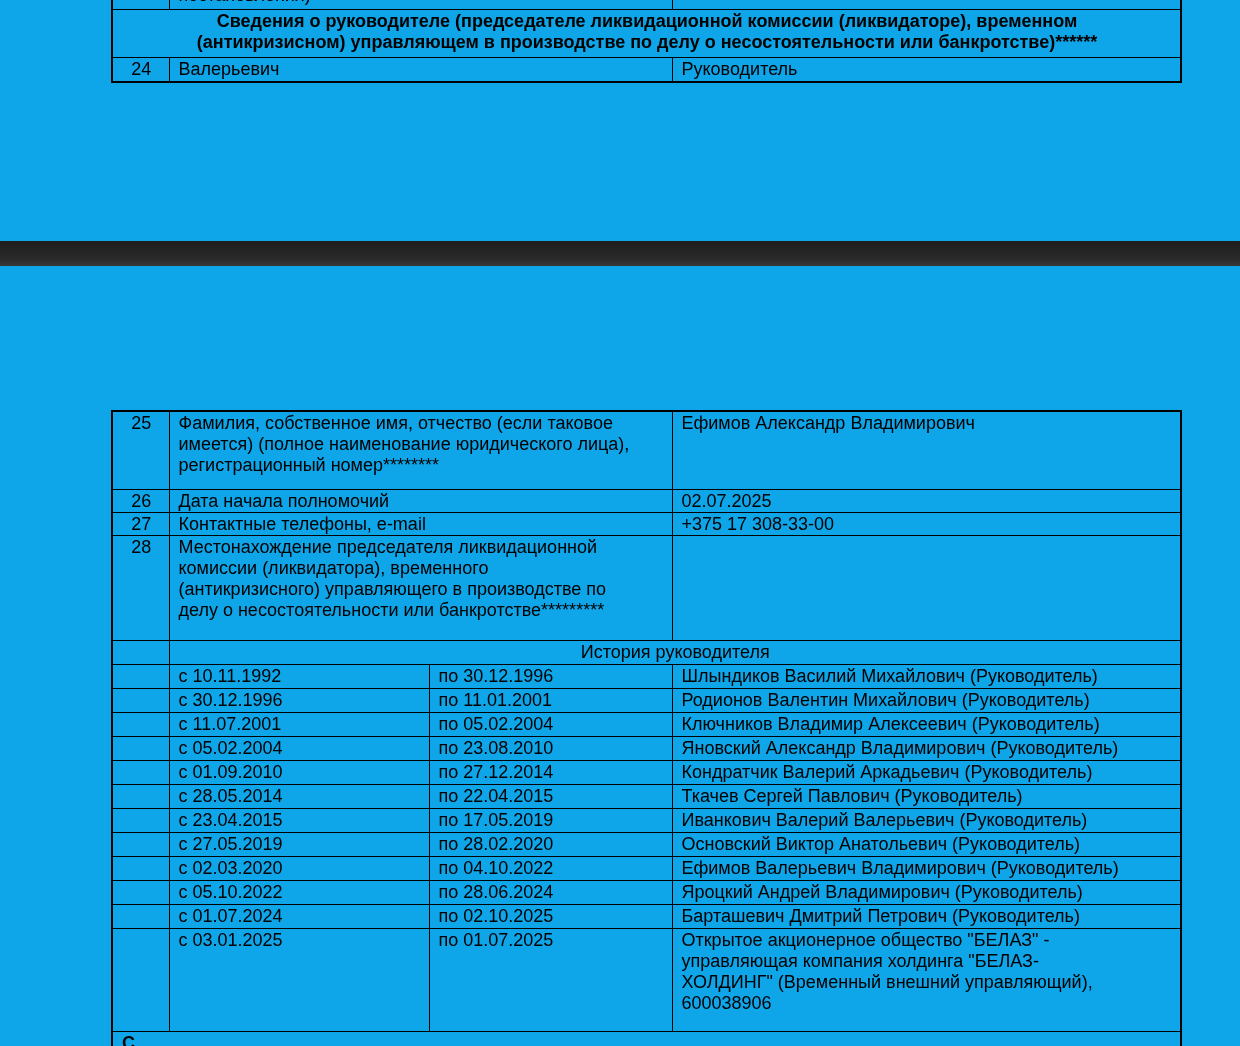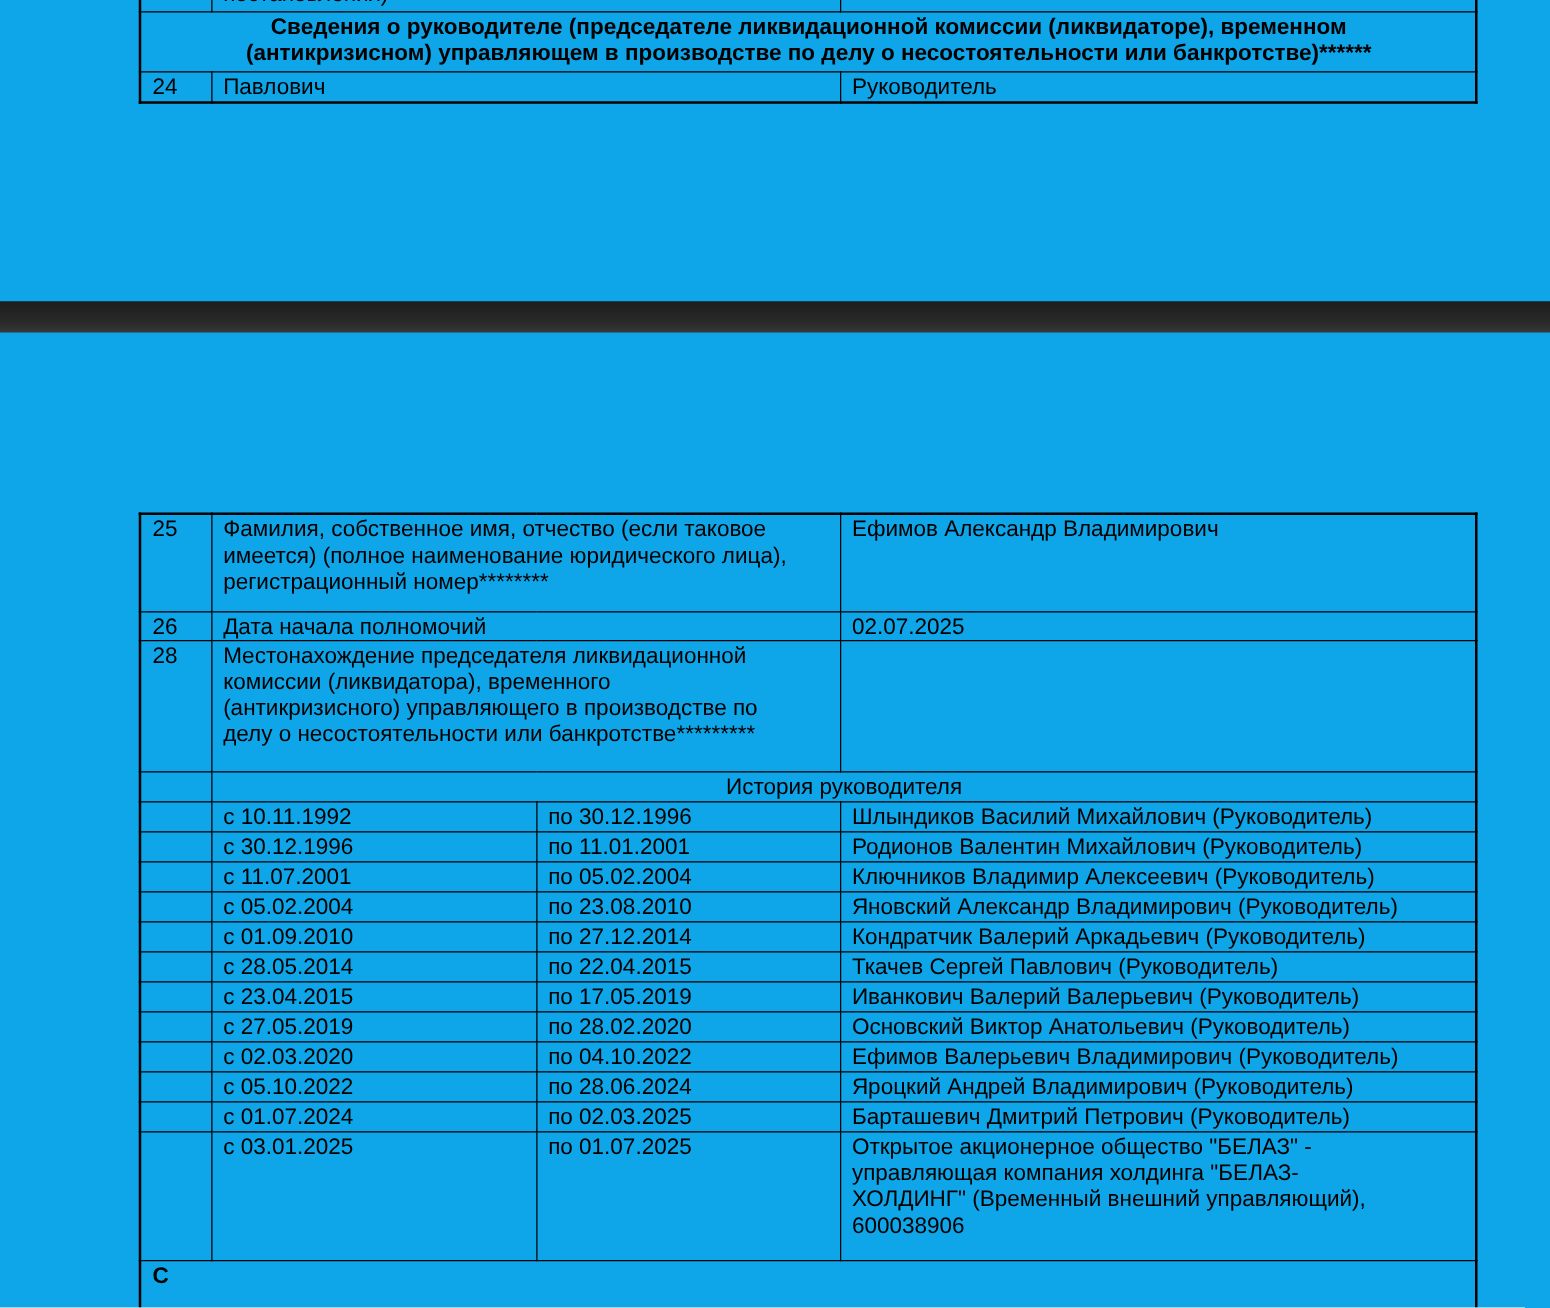--- a/index.html
+++ b/index.html
@@ -9,21 +9,21 @@
     font-family:Liberation Sans, sans-serif;
     font-size:18px;line-height:21px;
   }
   table.doc{border-collapse:collapse;table-layout:fixed;position:absolute;border:2px solid #000;}
   table.doc td{
     border:1px solid #000;vertical-align:top;
     padding:1px 8px 0 9px;overflow:hidden;white-space:pre-line;
   }
   .t1{left:111px;top:-18px;}
   .t2{left:111px;top:410px;}
-  td.num{padding:1px 2px 0 2px;margin-left:10px;}
+  td.num{text-align:center;padding:1px 2px 0 2px;margin-left:10px;}
   td.hdr{font-weight:bold;text-align:center;vertical-align:middle;padding:2px 10px;}
   td.clipbottom{vertical-align:bottom;padding-bottom:1px;}
   td.hist-title{text-align:center;}
   td.next-frag{font-weight:bold;border-top:2px solid #000;padding-left:307px;padding-top:8px;}
   .pagebreak-bar{
     position:absolute;left:0;top:241px;width:1240px;height:25px;
     background:linear-gradient(180deg,#1d1d1d 0%,#2a2a2a 70%,#383838 100%);
   }
 </style>
 </head>
@@ -42,21 +42,21 @@
       <td class="num"></td>
       <td class="clipbottom">постановления)</td>
       <td></td>
     </tr>
     <tr style="height:48px">
       <td class="hdr" colspan="3">Сведения о руководителе (председателе ликвидационной комиссии (ликвидаторе), временном
 (антикризисном) управляющем в производстве по делу о несостоятельности или банкротстве)******</td>
     </tr>
     <tr style="height:25px">
       <td class="num">24</td>
-      <td>Павлович</td>
+      <td>Валерьевич</td>
       <td>Руководитель</td>
     </tr>
   </tbody>
     </table>
 
   <div class="pagebreak-bar"></div>
 
   <table class="doc t2">
     <colgroup>
         <col style="width:57px">
@@ -70,20 +70,25 @@
       <td class="num">25</td>
       <td colspan="2">Фамилия, собственное имя, отчество (если таковое
 имеется) (полное наименование юридического лица),
 регистрационный номер********</td>
       <td>Ефимов Александр Владимирович</td>
     </tr>
     <tr style="height:23px">
       <td class="num">26</td>
       <td colspan="2">Дата начала полномочий</td>
       <td>02.07.2025</td>
+    </tr>
+    <tr style="height:23px">
+      <td class="num">27</td>
+      <td colspan="2">Контактные телефоны, e-mail</td>
+      <td>+375 17 308-33-00</td>
     </tr>
     <tr style="height:105px">
       <td class="num">28</td>
       <td colspan="2">Местонахождение председателя ликвидационной
 комиссии (ликвидатора), временного
 (антикризисного) управляющего в производстве по
 делу о несостоятельности или банкротстве*********</td>
       <td></td>
     </tr>
 
@@ -148,21 +153,21 @@
     </tr>
     <tr style="height:24px">
       <td class="num"></td>
       <td>с 05.10.2022</td>
       <td>по 28.06.2024</td>
       <td>Яроцкий Андрей Владимирович (Руководитель)</td>
     </tr>
     <tr style="height:24px">
       <td class="num"></td>
       <td>с 01.07.2024</td>
-      <td>по 02.03.2025</td>
+      <td>по 02.10.2025</td>
       <td>Барташевич Дмитрий Петрович (Руководитель)</td>
     </tr>
     <tr style="height:103px">
       <td class="num"></td>
       <td>с 03.01.2025</td>
       <td>по 01.07.2025</td>
       <td>Открытое акционерное общество "БЕЛАЗ" -
 управляющая компания холдинга "БЕЛАЗ-
 ХОЛДИНГ" (Временный внешний управляющий),
 600038906</td>

